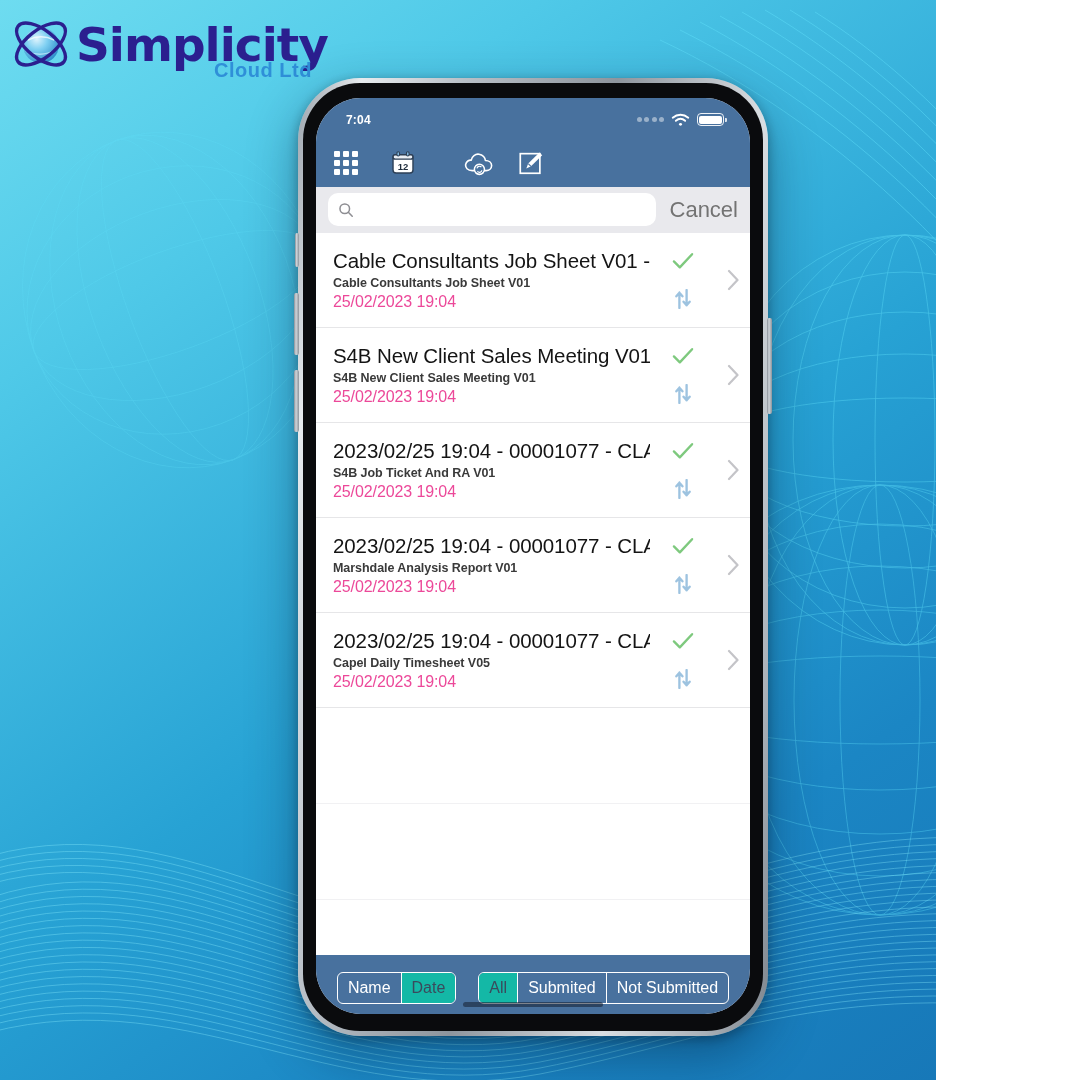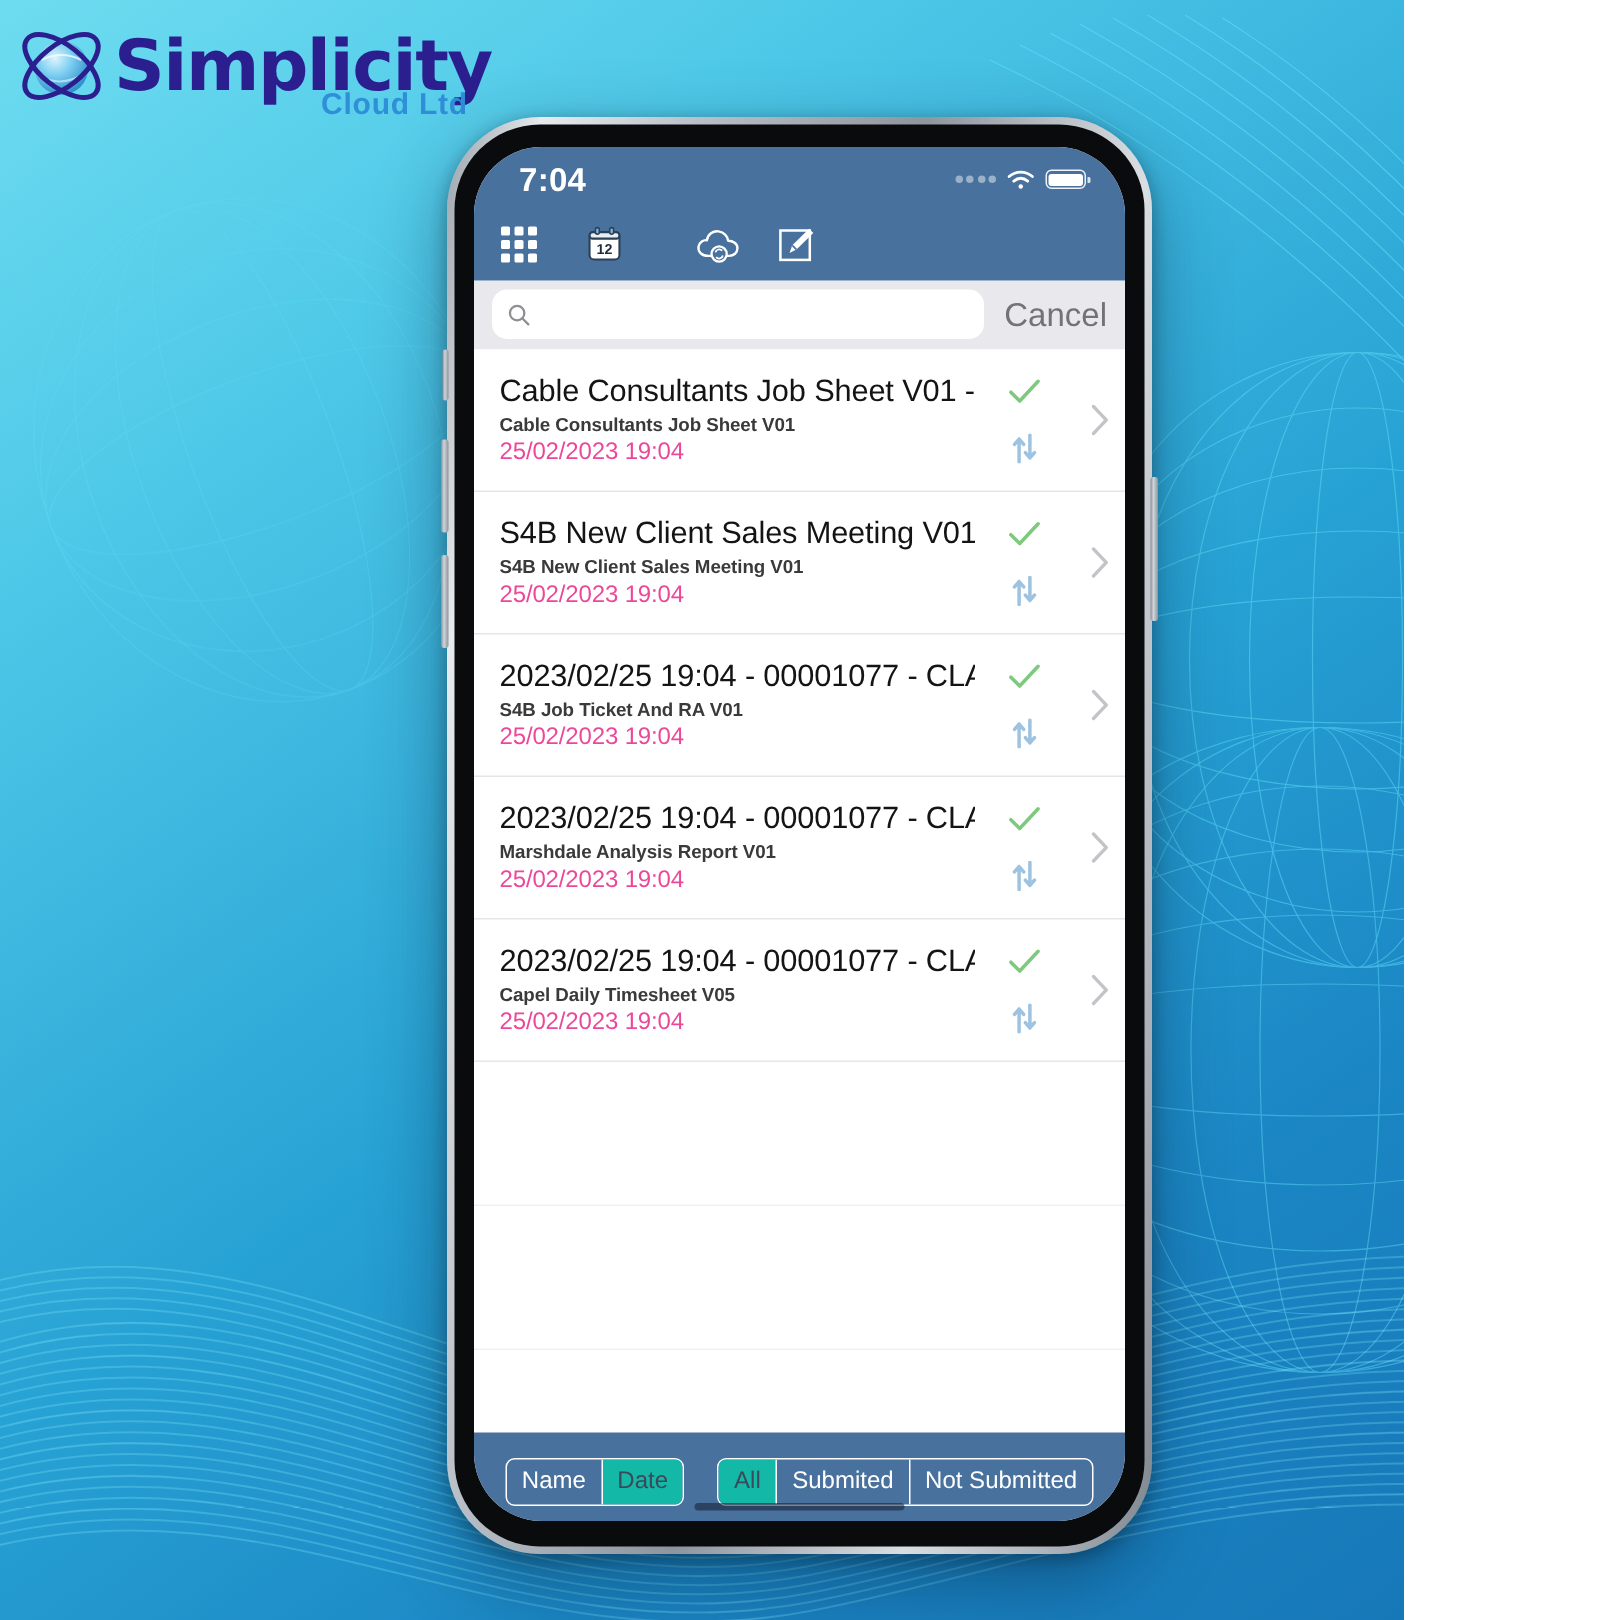--- a/index.html
+++ b/index.html
@@ -111,21 +111,21 @@
     height: 42px;
     background: #48719e;
     display: flex;
     align-items: center;
     justify-content: space-between;
     padding: 4px 26px 0 30px;
     box-sizing: border-box;
     color: #ffffff;
   }
   .status-time {
-    font-size: 22px;
+    font-size: 12px;
     font-weight: bold;
     letter-spacing: 0.2px;
   }
   .status-right {
     display: flex;
     align-items: center;
     gap: 7px;
   }
   .sig-dots { display: flex; gap: 2.5px; align-items: center; }
   .sig-dots i {

